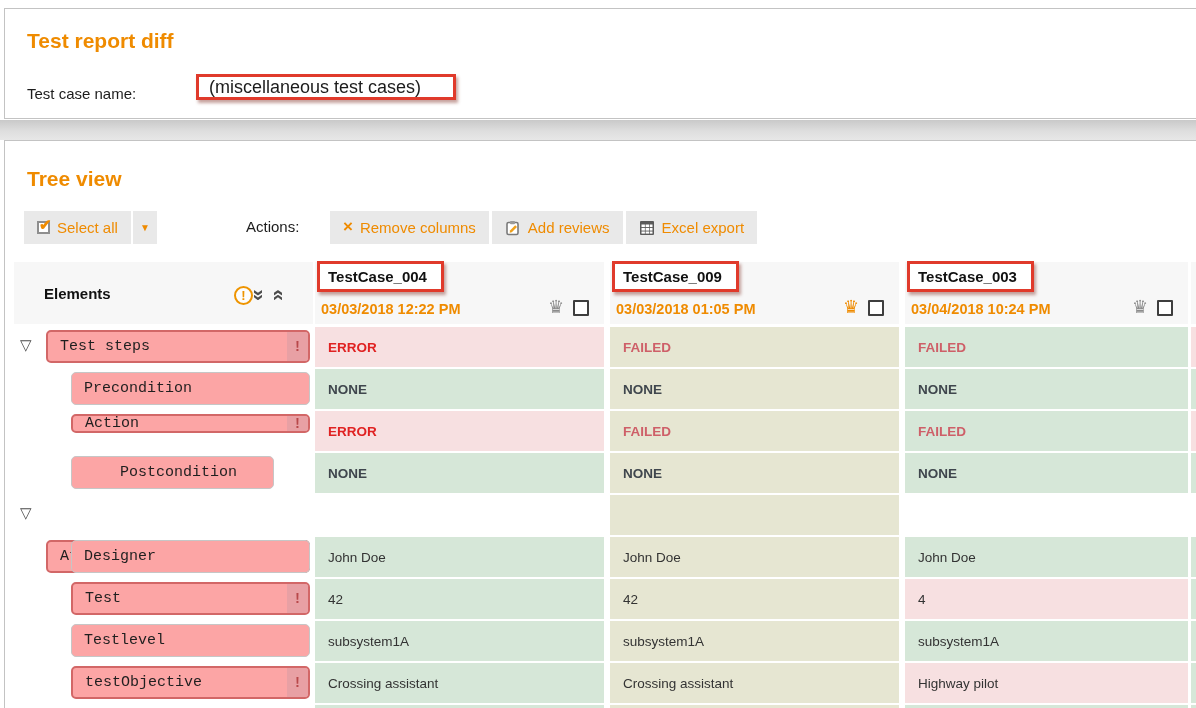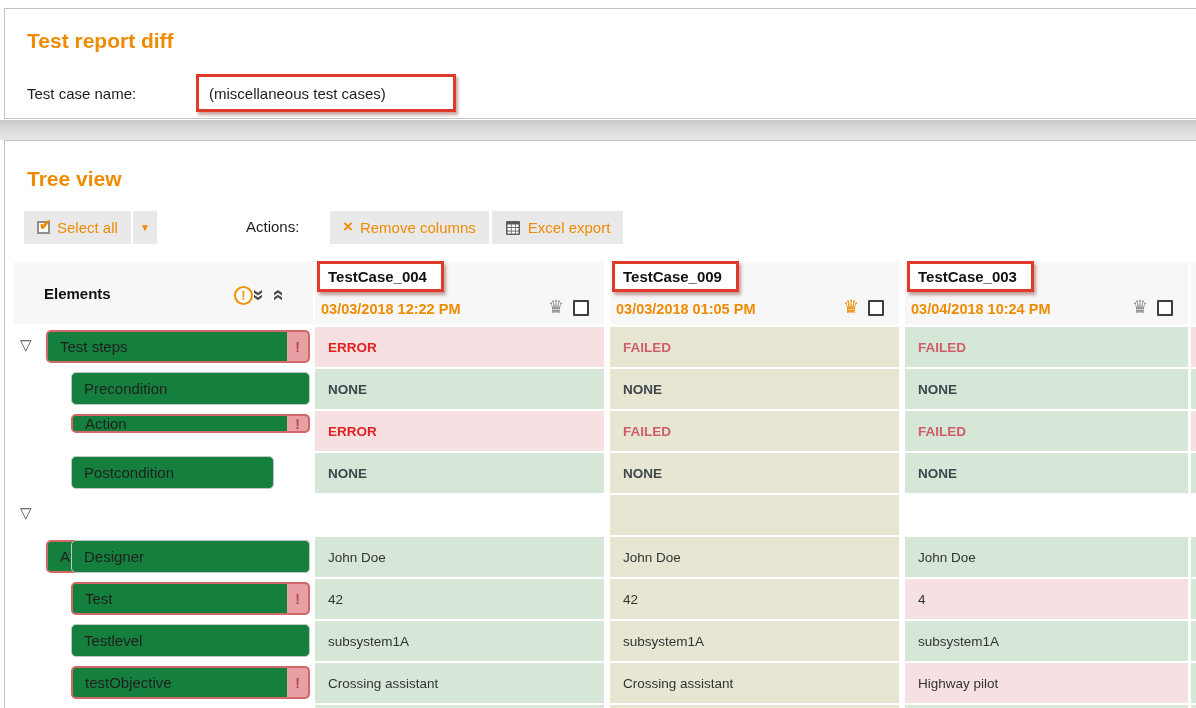--- a/index.html
+++ b/index.html
@@ -8,22 +8,22 @@
   .panel { position:absolute; left:4px; width:1250px; background:#fff; border:1px solid #c3c3c3; }
   #panel-report { top:8px; height:111px; }
   #panel-band { position:absolute; left:0; top:120px; width:1196px; height:20px;
                 background:linear-gradient(180deg,#c9c9c9 0%, #dedede 55%, #e7e7e7 100%); }
   #panel-tree { top:140px; height:600px; }
 
   .section-title { position:absolute; color:#ef8b00; font-weight:bold; font-size:21px; }
   .plain-label { position:absolute; font-size:15px; color:#1c1c1c; }
 
   .annot { border:3px solid #e03a2b; box-shadow:2px 3px 3px rgba(130,50,40,.45); background:#fff; }
-  #tc-value-box { position:absolute; left:196px; top:74px; width:260px; height:38px;
-                  display:flex; align-items:center; padding-left:10px; font-size:15px; color:#1c1c1c; }
+  #tc-value-box { position:absolute; left:196px; top:74px; width:260px; height:26px;
+                  display:flex; align-items:center; padding-left:10px; font-size:18px; color:#1c1c1c; }
 
   
   .btnrow { position:absolute; display:flex; gap:3px; }
   .btn { background:#e9e9e9; color:#ef8b00; font-size:15px; height:33px;
          display:flex; align-items:center; gap:7px; padding:0 13px; cursor:pointer; white-space:nowrap; }
   .btn .x-glyph { font-size:17px; font-weight:bold; line-height:1; position:relative; top:-1px; }
   .sa-box { width:13px; height:13px; border:2px solid #8e8e8e; background:#fff; position:relative; display:inline-block; }
   .sa-box span { position:absolute; left:0px; top:-7px; color:#ef8b00; font-size:15px; font-weight:bold; }
   .dd-arrow { font-size:10px; color:#ef8b00; }
   .elements-title { position:absolute; left:44px; top:285px; font-size:15px; font-weight:bold; color:#111; }
@@ -33,22 +33,22 @@
           color:#4c4c4c; font-size:21px; line-height:20px; }
   .col-name-box { position:absolute; display:inline-block; padding:4px 14px 4px 8px; white-space:nowrap;
                   font-size:15px; font-weight:bold; color:#111; }
   .col-date { position:absolute; font-size:14.5px; font-weight:bold; color:#ef8b00; white-space:nowrap; }
   .crown { position:absolute; font-size:18px; line-height:18px; }
   .crown.gray { color:#8b8b8b; } .crown.orange { color:#ef8b00; }
   .checkbox { position:absolute; width:16px; height:16px; border:2px solid #3e3e3e; background:#fff; border-radius:1px; }
 
   
   .expander { position:absolute; font-size:15px; color:#4a4a4a; line-height:15px; cursor:pointer; }
-  .tree-box { position:absolute; height:33px; background:#15803d; border-radius:5px; display:flex; align-items:center;
-              overflow:hidden; cursor:pointer; }
+  .tree-box { position:absolute; height:33px; background:#fca5a5; border-radius:5px; display:flex; align-items:center;
+              overflow:hidden; cursor:pointer;font-family:Liberation Mono, monospace; }
   .tree-box.gray { border:1px solid #c6c6c6; }
   .tree-box.red  { border:2px solid #d26767; }
   .tree-box .lbl { padding-left:12px; font-size:15px; color:#1f1f1f; }
   .badge { position:absolute; right:0; top:0; bottom:0; width:21px; background:#e8a0a4;
            color:#b8484a; font-weight:bold; font-size:14px; display:flex; align-items:center; justify-content:center; }
 
   
   .cell { position:absolute; height:40px; display:flex; align-items:center; padding-left:13px; font-size:13.5px; color:#333; }
   .bg-pink  { background:#f7e0e1; }
   .bg-green { background:#d6e7d8; }
@@ -87,20 +87,30 @@
     <span class="dd-arrow">▼</span>
   </div>
 </div>
 <div class="plain-label" style="left:246px; top:218px;">Actions:</div>
 <div class="btnrow" style="left:330px; top:211px;">
     <div class="btn">
       <span style="display: flex;">
         <span class="x-glyph">×</span>
       </span>
       <span>Remove columns</span>
+    </div>
+    <div class="btn">
+      <span style="display: flex;">
+        <svg width="16" height="16" viewBox="0 0 16 16">
+          <rect x="2" y="2.5" width="11" height="12" rx="1.5" fill="#fff" stroke="#7a7a7a" stroke-width="1.6"></rect>
+          <rect x="5" y="1" width="5" height="3.2" rx="1" fill="#9a9a9a"></rect>
+          <path d="M5 10.5 L10.2 5.3 L12 7.1 L6.8 12.3 L4.7 12.8 Z" fill="#efa01c"></path>
+        </svg>
+      </span>
+      <span>Add reviews</span>
     </div>
     <div class="btn">
       <span style="display: flex;">
         <svg width="16" height="16" viewBox="0 0 16 16">
           <rect x="1" y="1" width="14" height="14" rx="1" fill="#5a5a5a"></rect>
           <g fill="#ffffff">
             <rect x="2.5" y="4.5" width="3.4" height="2.6"></rect>
             <rect x="6.6" y="4.5" width="3.4" height="2.6"></rect>
             <rect x="10.7" y="4.5" width="2.8" height="2.6"></rect>
             <rect x="2.5" y="8" width="3.4" height="2.6"></rect>
@@ -173,21 +183,21 @@
     <div class="cell bg-pink" style="position: absolute; left: 315px; top: 411px; width: 289px; height: 40px;">
       <div class="st-error" style="position: static;">ERROR</div>
     </div>
     <div class="cell bg-beige" style="position: absolute; left: 610px; top: 411px; width: 289px; height: 40px;">
       <div class="st-failed" style="position: static;">FAILED</div>
     </div>
     <div class="cell bg-green" style="position: absolute; left: 905px; top: 411px; width: 283px; height: 40px;">
       <div class="st-failed" style="position: static;">FAILED</div>
     </div>
     <div class="bg-pink" style="position: absolute; left: 1191px; top: 411px; width: 6px; height: 40px;"></div>
-    <div class="tree-box gray" style="position: absolute; left: 71px; top: 456px; width: 203px; height: 33px;">
+    <div class="tree-box gray" style="position: absolute; left: 71px; top: 456px; width: 203px; height: 33px; justify-content: center;">
       <div class="lbl">Postcondition</div>
     </div>
     <div class="cell bg-green" style="position: absolute; left: 315px; top: 453px; width: 289px; height: 40px;">
       <div class="st-none" style="position: static;">NONE</div>
     </div>
     <div class="cell bg-beige" style="position: absolute; left: 610px; top: 453px; width: 289px; height: 40px;">
       <div class="st-none" style="position: static;">NONE</div>
     </div>
     <div class="cell bg-green" style="position: absolute; left: 905px; top: 453px; width: 283px; height: 40px;">
       <div class="st-none" style="position: static;">NONE</div>

